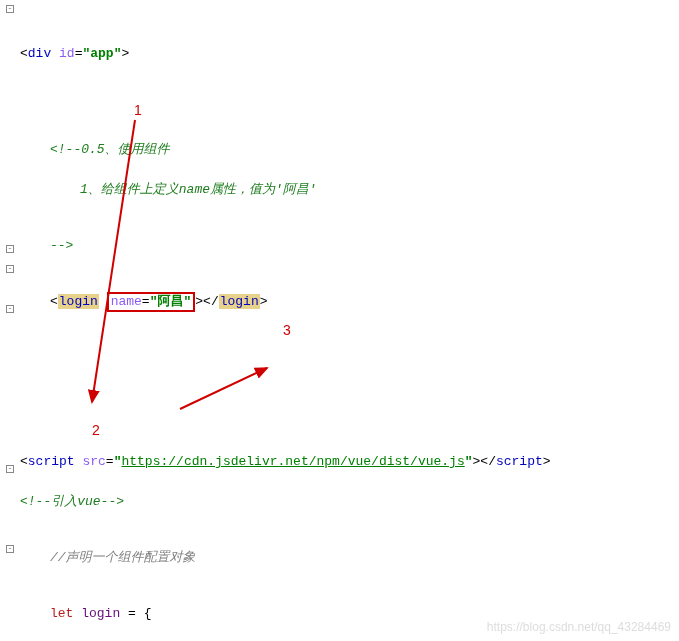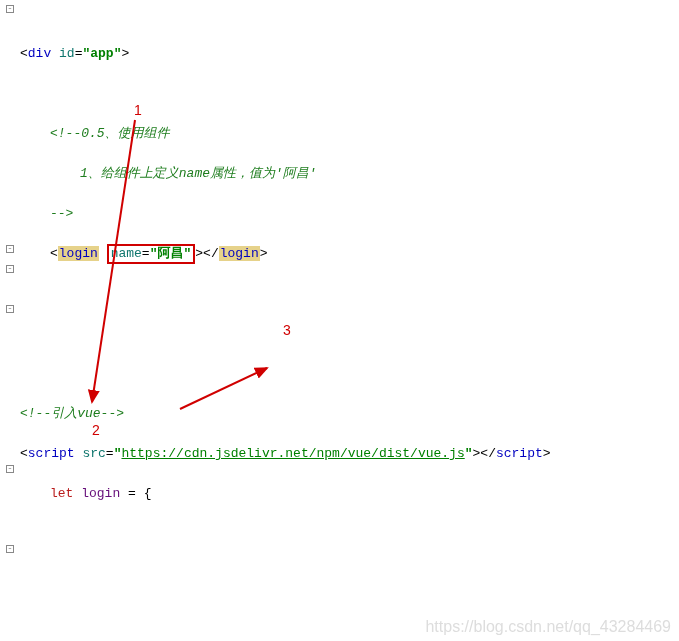--- a/index.html
+++ b/index.html
@@ -34,25 +34,25 @@
     height: 8px;
     border: 1px solid #888;
     font-size: 9px;
     line-height: 7px;
     text-align: center;
     color: #888;
     background: #fff;
     box-sizing: border-box;
   }
   .line { display: block; }
-  .ind1 { padding-left: 30px; }
+  .ind1 { padding-left: 30px; margin-top: 16px; }
   .ind2 { padding-left: 60px; }
 
   .tag   { color: #0000c0; text-align: right; }
-  .attr  { color: #0f766e; }
+  .attr  { color: #8b5cf6; }
   .str   { color: #008000; font-weight: bold; }
   .url   { color: #008000; text-decoration: underline; }
   .cmt   { color: #808080; font-style: italic; }
   .cmtg  { color: #1e7d1e; font-style: italic; }
   .kw    { color: #b91c1c; }
   .id    { color: #660e7a; }
   .plain { color: #000; }
 
   .hl-login {
     background: #e6d28a;
@@ -78,21 +78,21 @@
     top: 0; left: 0;
     width: 679px;
     height: 641px;
     pointer-events: none;
   }
   .watermark {
     position: absolute;
     right: 8px;
     bottom: 4px;
     color: #ddd;
-    font-size: 16px;
+    font-size: 12px;
     font-family: sans-serif;
   }
 </style>
 </head>
 <body>
 
 <div class="code-area">
   <div class="gutter">
     <div class="fold" style="top:5px">-</div>
     <div class="fold" style="top:245px">-</div>
@@ -103,22 +103,23 @@
   </div>
 <span class="line"><span class="plain">&lt;</span><span class="tag">div </span><span class="attr">id</span><span class="plain">=</span><span class="str" title="&lt;div id=&quot;app&quot;&gt;">"app"</span><span class="plain">&gt;</span></span>
 <span class="line">&nbsp;</span>
 <span class="line ind1 cmtg">&lt;!--0.5、使用组件</span>
 <span class="line ind2 cmtg">1、给组件上定义name属性，值为'阿昌'</span>
 <span class="line ind1 cmtg">--&gt;</span>
 <span class="line ind1"><span class="plain">&lt;</span><span class="tag hl-login">login</span><span class="plain"> </span><span class="box-red"><span class="attr">name</span><span class="plain">=</span><span class="str">"阿昌"</span></span><span class="plain">&gt;&lt;/</span><span class="tag hl-login">login</span><span class="plain">&gt;</span></span>
 <span class="line">&nbsp;</span>
 <span class="line">&nbsp;</span>
 <span class="line">&nbsp;</span>
+<span class="line"><span class="plain">&lt;</span><span class="tag">script</span> <span class="attr">src</span><span class="plain">=</span><span class="str">"</span><span class="url">https://cdn.jsdelivr.net/npm/vue/dist/vue.js</span><span class="str">"</span><span class="plain">&gt;&lt;/</span><span class="tag">script</span><span class="plain">&gt;</span></span>
 <span class="line cmtg">&lt;!--引入vue--&gt;</span>
-<span class="line"><span class="plain">&lt;</span><span class="tag">script</span> <span class="attr">src</span><span class="plain">=</span><span class="str">"</span><span class="url">https://cdn.jsdelivr.net/npm/vue/dist/vue.js</span><span class="str">"</span><span class="plain">&gt;&lt;/</span><span class="tag">script</span><span class="plain">&gt;</span></span>
+<span class="line ind1 cmt">//声明一个组件配置对象</span>
 <span class="line ind1"><span class="kw">let</span> <span class="id">login</span> <span class="plain">= {</span></span>
 
 
 
 
 
 
 
 
 

